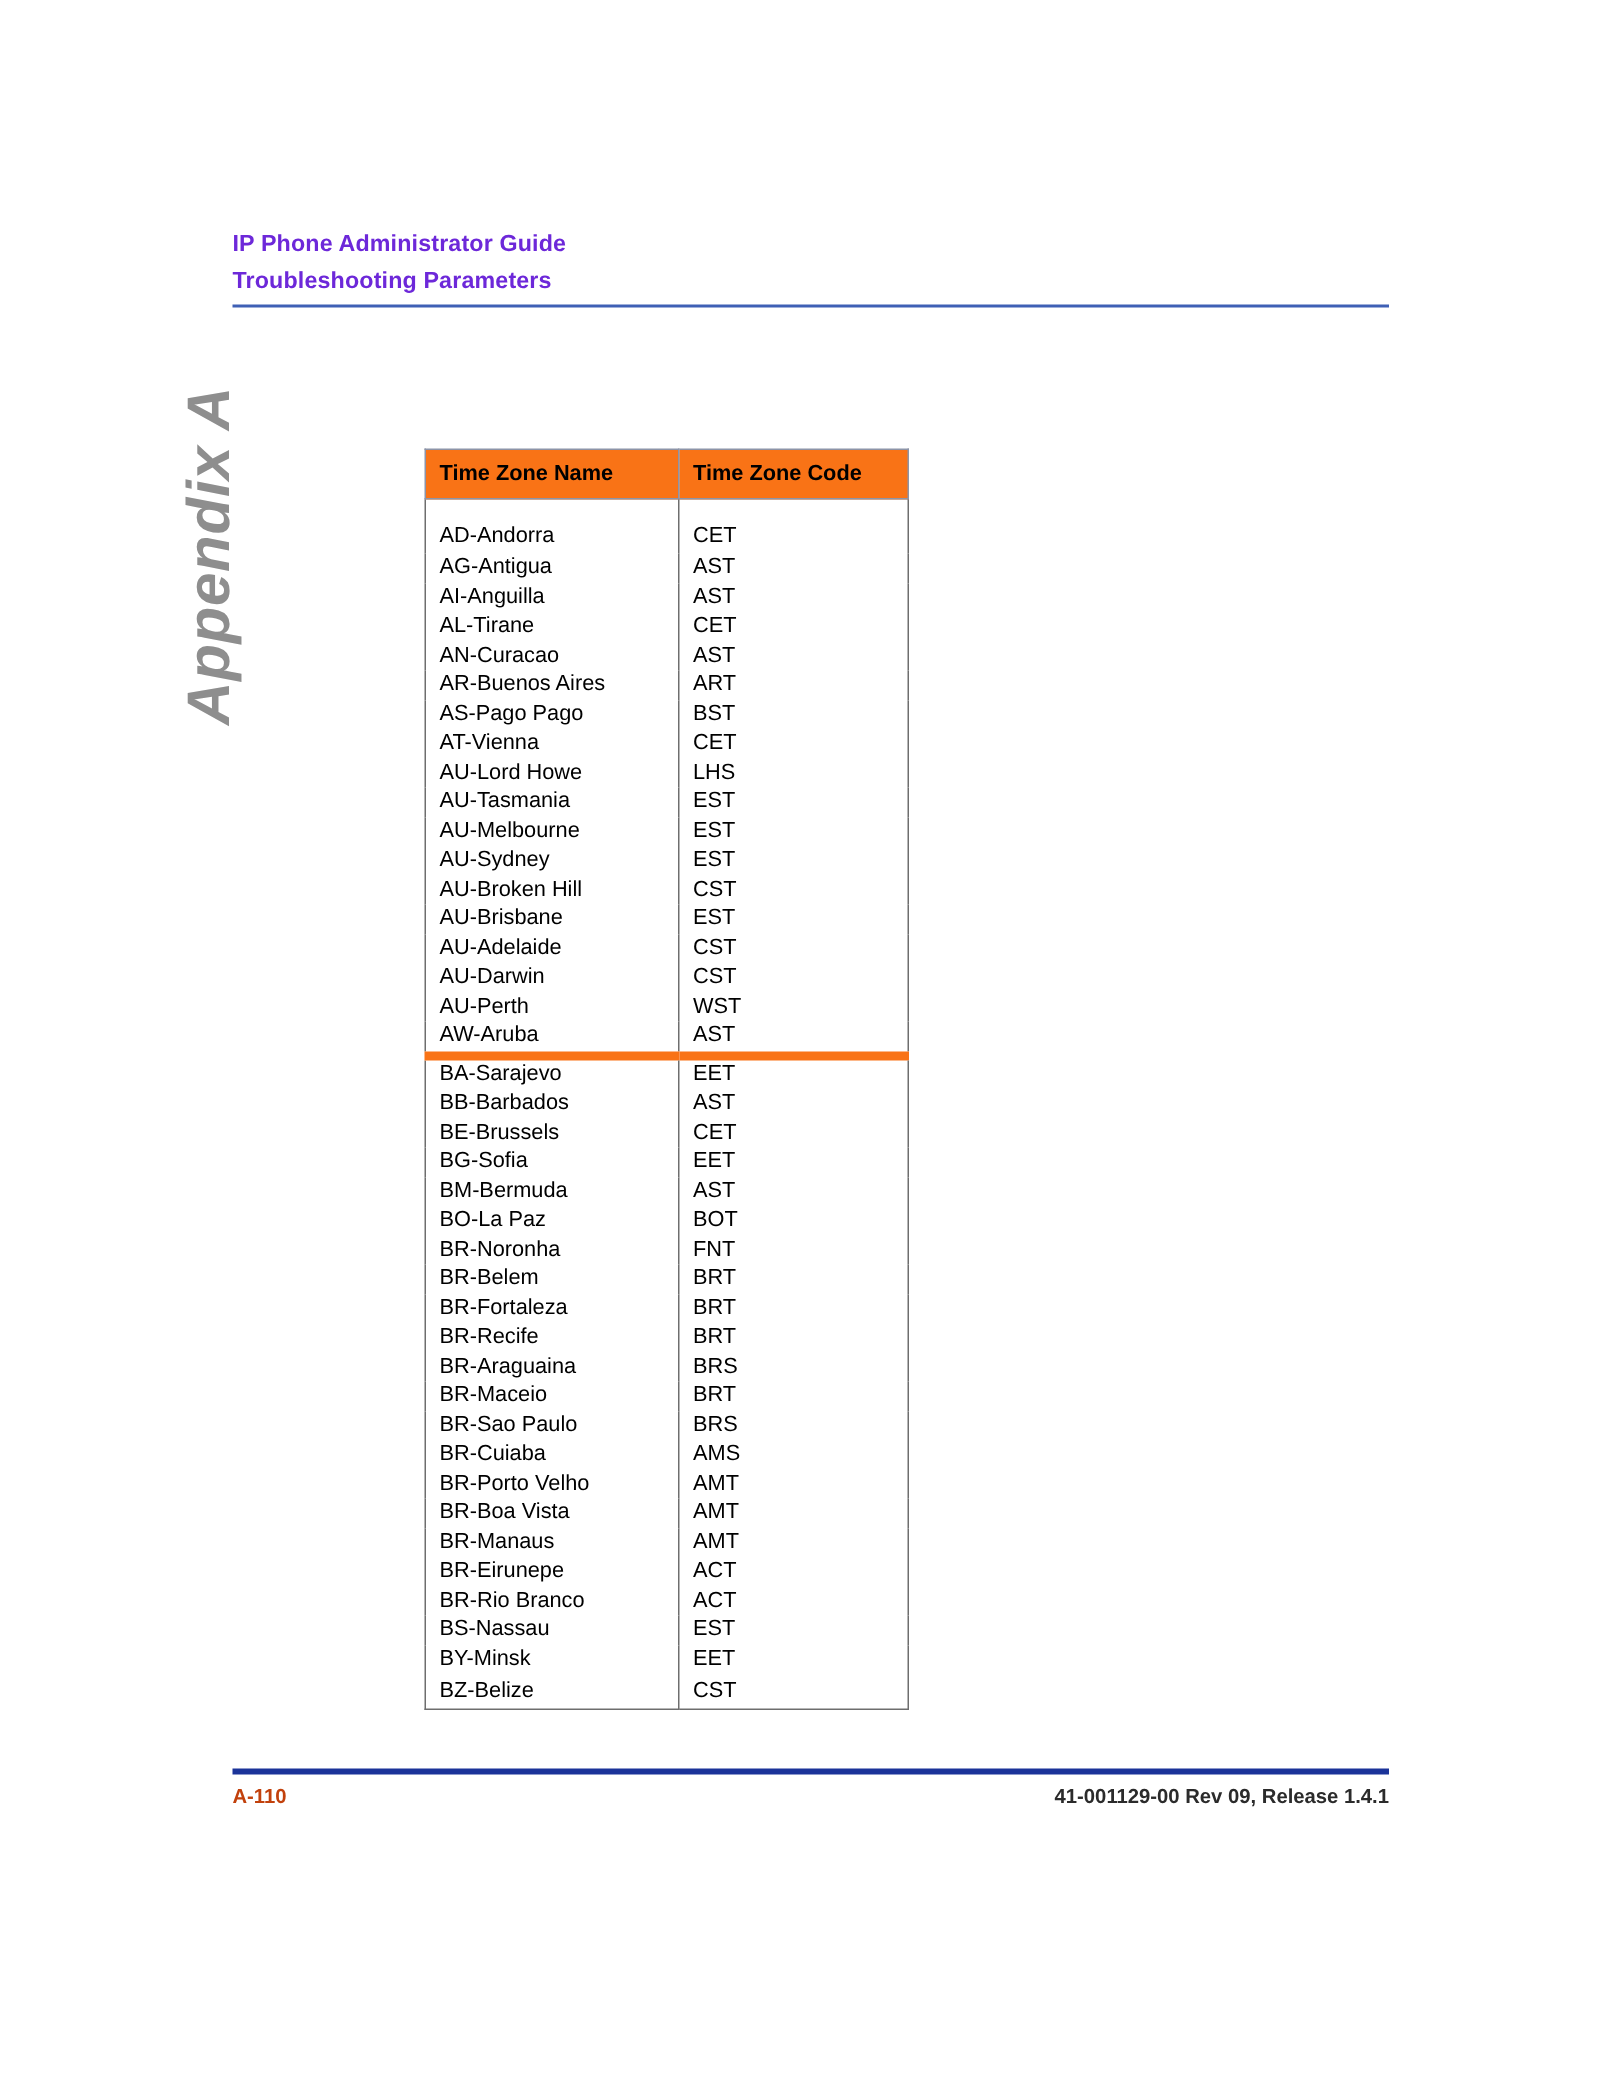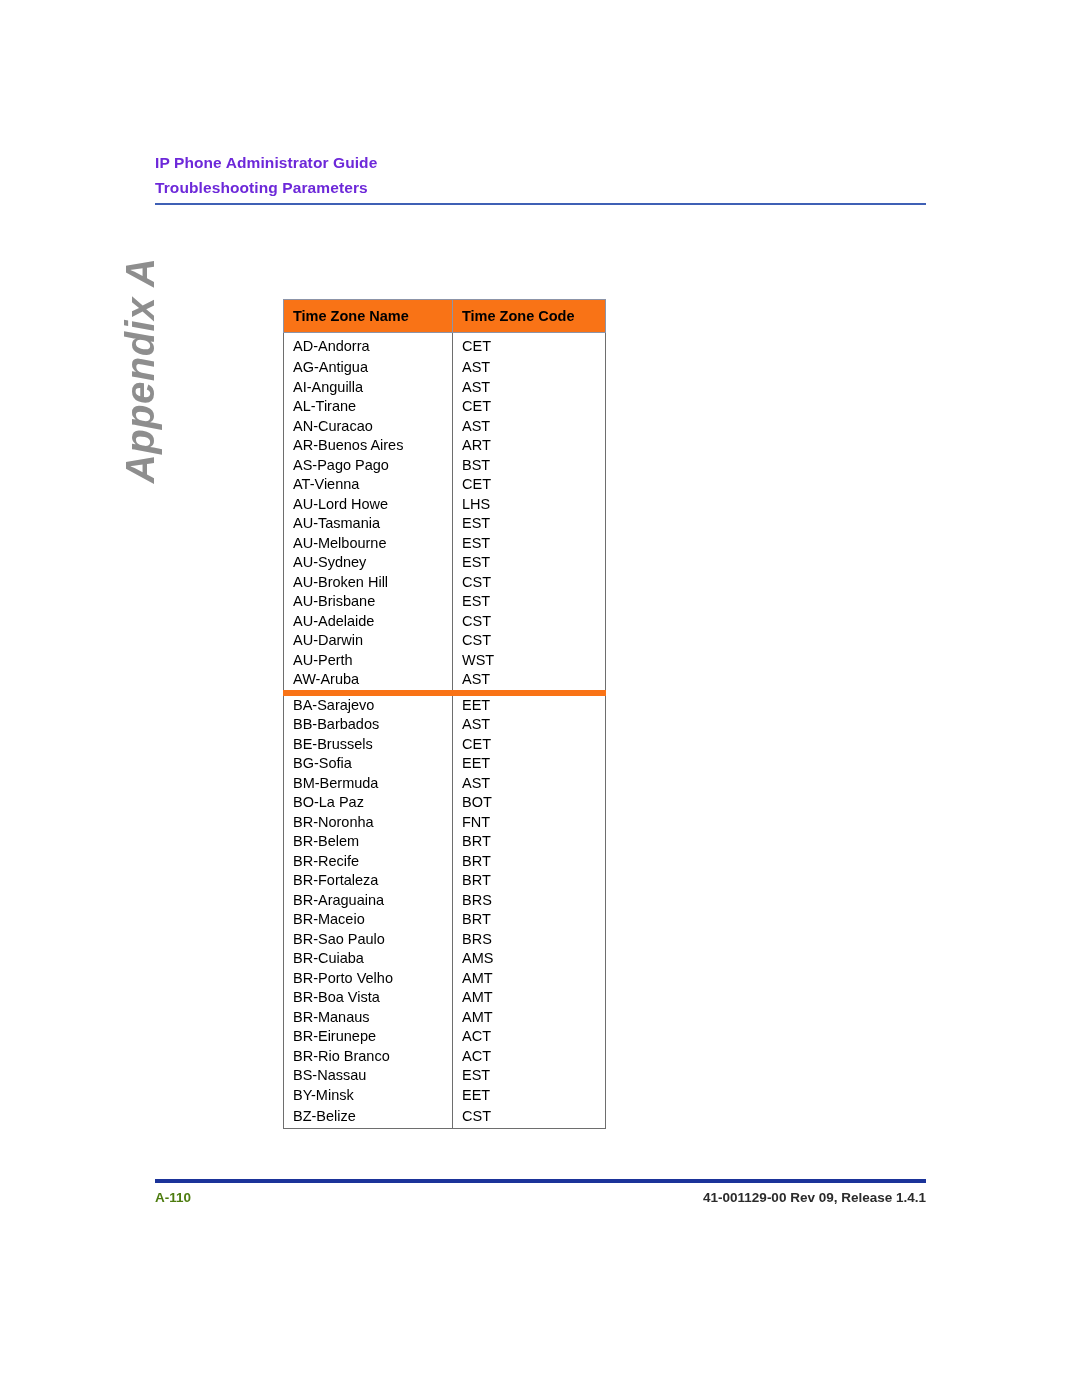--- a/index.html
+++ b/index.html
@@ -102,21 +102,21 @@
     color: #000000;
     text-align: left;
     padding: 0 0 0 9px;
     height: 19.5px;
     line-height: 19.5px;
     white-space: nowrap;
   }
   
   table.tz-table tbody tr.group-end td { border-bottom: 6px solid #f97316; }
   table.tz-table tbody tr.group-start td { border-top: 1px solid #6e6e6e; }
-  table.tz-table tbody tr.first-row td { padding-top: 3px; height: 22px; }
+  table.tz-table tbody tr.first-row td { padding-top: 14px; height: 22px; }
   table.tz-table tbody tr.last-row td {
     border-bottom: 1px solid #6e6e6e;
     height: 23px;
     margin-top: 16px;
   }
 
   
   .footer-rule {
     position: absolute;
     left: 155px;
@@ -131,21 +131,21 @@
     top: 1190px;
     width: 771px;
     height: 22px;
   }
   .page-footer .foot-left {
     position: absolute;
     left: 0;
     top: 0;
     font-size: 13.5px;
     font-weight: bold;
-    color: #4d7c0f;
+    color: #c2410c;
     white-space: nowrap;
   }
   .page-footer .foot-right {
     position: absolute;
     right: 0;
     top: 0;
     font-size: 13.5px;
     font-weight: bold;
     color: #2b2b2b;
     white-space: nowrap;
@@ -278,25 +278,25 @@
           </tr>
           <tr>
             <td>BR-Noronha</td>
             <td>FNT</td>
           </tr>
           <tr>
             <td>BR-Belem</td>
             <td>BRT</td>
           </tr>
           <tr>
+            <td>BR-Fortaleza</td>
+            <td>BRT</td>
+          </tr>
+          <tr>
             <td>BR-Recife</td>
-            <td>BRT</td>
-          </tr>
-          <tr>
-            <td>BR-Fortaleza</td>
             <td>BRT</td>
           </tr>
           <tr>
             <td>BR-Araguaina</td>
             <td>BRS</td>
           </tr>
           <tr>
             <td>BR-Maceio</td>
             <td>BRT</td>
           </tr>

